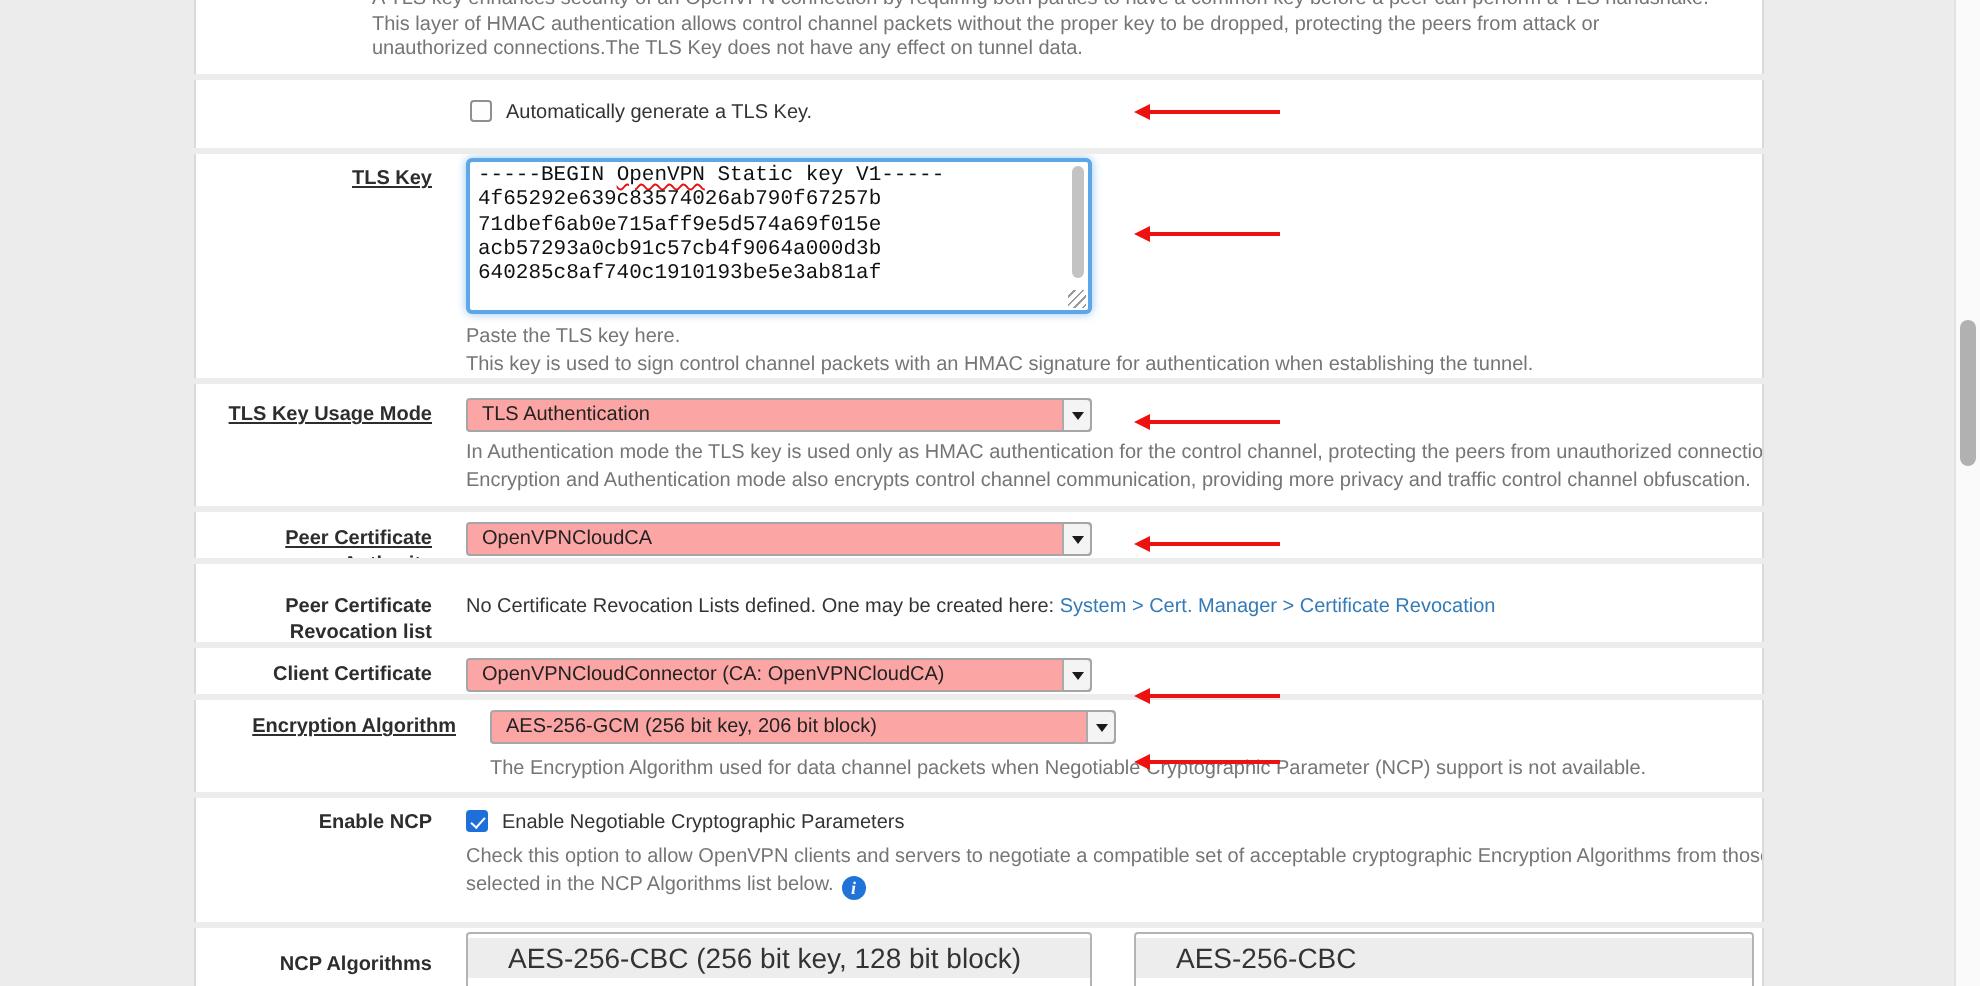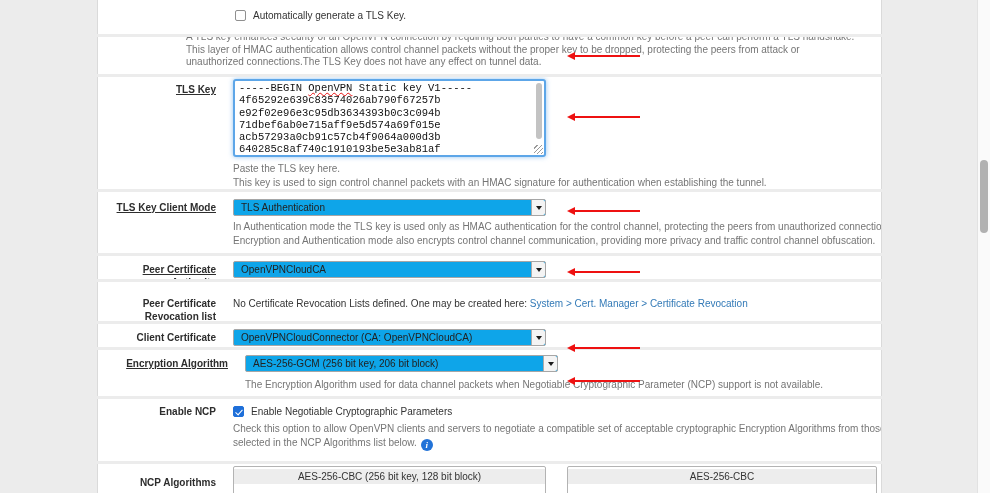--- a/index.html
+++ b/index.html
@@ -27,21 +27,21 @@
            border:2px solid #5da6e8;border-radius:3px;box-shadow:0 0 5px rgba(93,166,232,.65);
            font-family:"Liberation Mono",monospace;font-size:10.5px;line-height:12.3px;color:#101010;
            padding:1px 4px;overflow:hidden;white-space:nowrap;}
   .keyarea .kline{white-space:nowrap;}
   .sq{text-decoration:underline;text-decoration-style:wavy;text-decoration-color:#e81010;text-decoration-thickness:1px;text-align:center;}
   .ta-thumb{position:absolute;top:2px;right:2px;width:6px;height:56px;background:#c3c3c3;border-radius:3px;}
   .ta-grip{position:absolute;bottom:1px;right:1px;width:9px;height:9px;
            background:repeating-linear-gradient(135deg,transparent 0 2px,#9a9a9a 2px 3px);}
   
   .sel{position:relative;width:313px;height:17px;box-sizing:border-box;border:1px solid #a6a6a6;border-radius:2px;
-       background:#0ea5e9;font-size:10px;color:#222;line-height:15px;padding-left:7px;white-space:nowrap;overflow:hidden;}
+       background:#fca5a5;font-size:10px;color:#222;line-height:15px;padding-left:7px;white-space:nowrap;overflow:hidden;}
   .sel .caret{position:absolute;right:0;top:0;bottom:0;width:13px;border-left:1px solid #ababab;
        background:#f4f4f4;display:flex;align-items:center;justify-content:center;border-radius:0 2px 2px 0;}
   .sel .caret::after{content:"";width:0;height:0;border:3px solid transparent;border-top:4px solid #1b1b1b;margin-top:4px;}
   
   .cb{display:inline-block;width:11px;height:11px;box-sizing:border-box;border:1px solid #8f8f8f;border-radius:2px;
       background:#fefefe;vertical-align:-2px;margin-right:7px;position:relative;}
   .cb.checked{background:#1e6fd9;border-color:#1e6fd9;}
   .cb.checked::after{content:"";position:absolute;left:3px;top:1px;width:3px;height:6px;
       border-right:1.6px solid #fff;border-bottom:1.6px solid #fff;transform:rotate(42deg);}
   
@@ -52,75 +52,74 @@
   .row.ncp{height:62px;padding-top:6px;}
   .row.ncpalg{height:40px;padding-top:2px;margin-bottom:0;}
   .link{color:#337ab7;cursor:pointer;}
   .info-i{display:inline-block;width:12px;height:12px;border-radius:50%;background:#2273d8;color:#fff;
           font-size:9px;font-weight:bold;text-align:center;line-height:12px;vertical-align:-2px;margin-left:4px;
           font-family:"Liberation Serif",serif;font-style:italic;}
   .cbline{font-size:10px;color:#333;line-height:13px;}
   
   .lists{display:flex;gap:21px;}
   .listbox{box-sizing:border-box;border:1px solid #b3b3b3;border-radius:2px;background:#fff;height:40px;overflow:hidden;padding-top:2px;}
-  .listbox .opt{font-size:10px;color:#333;background:#ededed;padding:2px 20px;white-space:nowrap;overflow:hidden;text-align:center;}
+  .listbox .opt{font-size:14px;color:#333;background:#ededed;padding:2px 20px;white-space:nowrap;overflow:hidden;}
   .lb-left{width:313px;}
   .lb-right{width:310px;}
   .ncpalg .lbl{padding-top:10px;}
   
   .arrow{position:absolute;width:66px;height:2px;background:#ee1111;}
   .arrow::before{content:"";position:absolute;left:-7px;top:-3.5px;width:0;height:0;
       border:4.5px solid transparent;border-right:8px solid #ee1111;border-left:none;}
   
   .vtrack{position:absolute;right:0;top:0;width:12px;height:493px;background:#fafafa;border-left:1px solid #e2e2e2;}
   .vthumb{position:absolute;right:2px;top:160px;width:8px;height:73px;background:#b1b1b1;border-radius:4px;}
 </style>
 </head>
 <body>
 
 <div class="page">
   <div class="panel">
 
-    <div class="row cbrow">
-      <div class="inner">
-        <span class="cb"></span><span>Automatically generate a TLS Key.</span>
-      </div>
-    </div>
-
     <div class="row intro">
       <div class="intro-txt">
         <div>A TLS key enhances security of an OpenVPN connection by requiring both parties to have a common key before a peer can perform a TLS handshake.</div>
         <div>This layer of HMAC authentication allows control channel packets without the proper key to be dropped, protecting the peers from attack or</div>
         <div>unauthorized connections.The TLS Key does not have any effect on tunnel data.</div>
       </div>
     </div>
 
+    <div class="row cbrow">
+      <div class="inner">
+        <span class="cb"></span><span>Automatically generate a TLS Key.</span>
+      </div>
+    </div>
+
     <div class="row tlskey">
       <div class="grid">
         <div class="lbl u" style="padding-top:4px;">TLS Key</div>
         <div class="ctl">
           <div class="keyarea">
             <div class="kline"><span>-----BEGIN </span><span class="sq">OpenVPN</span><span> Static key V1-----</span></div>
             <div class="kline">4f65292e639c83574026ab790f67257b</div>
-            <div class="kline">e92f02e96e3c95db3634393b0c3c094b</div>
             <div class="kline">71dbef6ab0e715aff9e5d574a69f015e</div>
             <div class="kline">acb57293a0cb91c57cb4f9064a000d3b</div>
             <div class="kline">640285c8af740c1910193be5e3ab81af</div>
             <div class="ta-thumb"></div>
             <div class="ta-grip"></div>
           </div>
           <div class="desc" style="margin-top:5px;">Paste the TLS key here.</div>
           <div class="desc">This key is used to sign control channel packets with an HMAC signature for authentication when establishing the tunnel.</div>
         </div>
       </div>
     </div>
 
     <div class="row mode">
       <div class="grid">
-        <div class="lbl u" style="padding-top:2px;">TLS Key Client Mode</div>
+        <div class="lbl u" style="padding-top:2px;">TLS Key Usage Mode</div>
         <div class="ctl">
           <div class="sel">
             <span>TLS Authentication</span>
             <span class="caret"></span>
           </div>
           <div class="desc" style="margin-top:4px;">
             <div>In Authentication mode the TLS key is used only as HMAC authentication for the control channel, protecting the peers from unauthorized connections.</div>
             <div>Encryption and Authentication mode also encrypts control channel communication, providing more privacy and traffic control channel obfuscation.</div>
           </div>
         </div>

